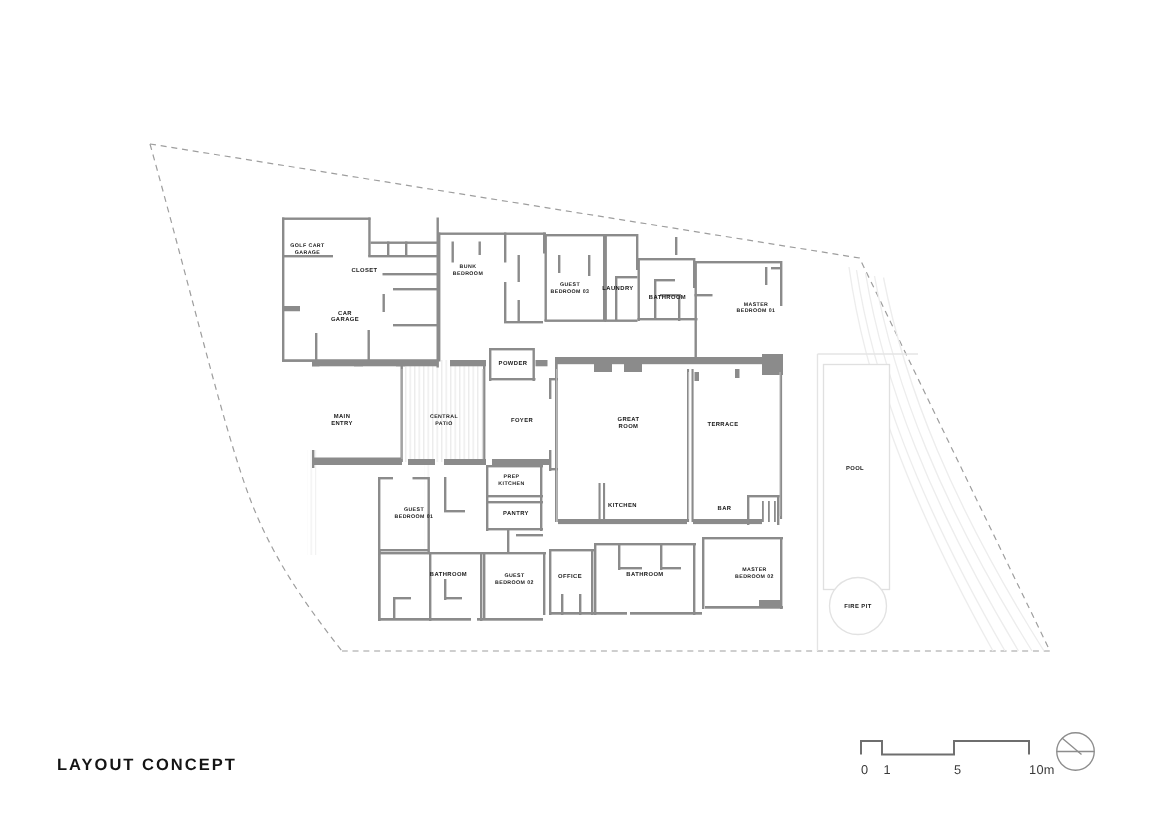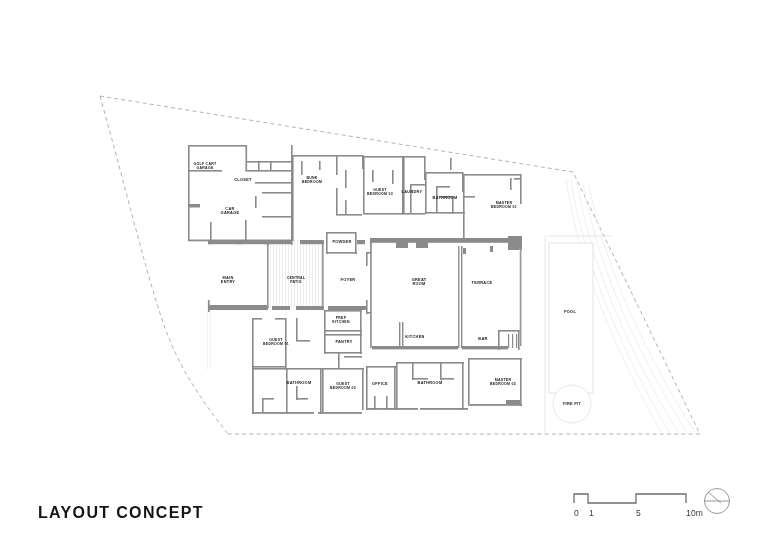--- a/index.html
+++ b/index.html
@@ -45,21 +45,21 @@
     font-family: "Liberation Sans", sans-serif;
     font-size: 8.5px;
     fill: #3a3a3a;
     letter-spacing: 0.2px;
   }
   .title-text {
     position: absolute;
     left: 38px;
     top: 505px;
     font-family: "Liberation Sans", sans-serif;
-    font-size: 16px;
+    font-size: 11px;
     font-weight: bold;
     letter-spacing: 1.35px;
     color: #141414;
     line-height: 1;
     white-space: nowrap;
   }
 </style>
 </head>
 <body>
 

